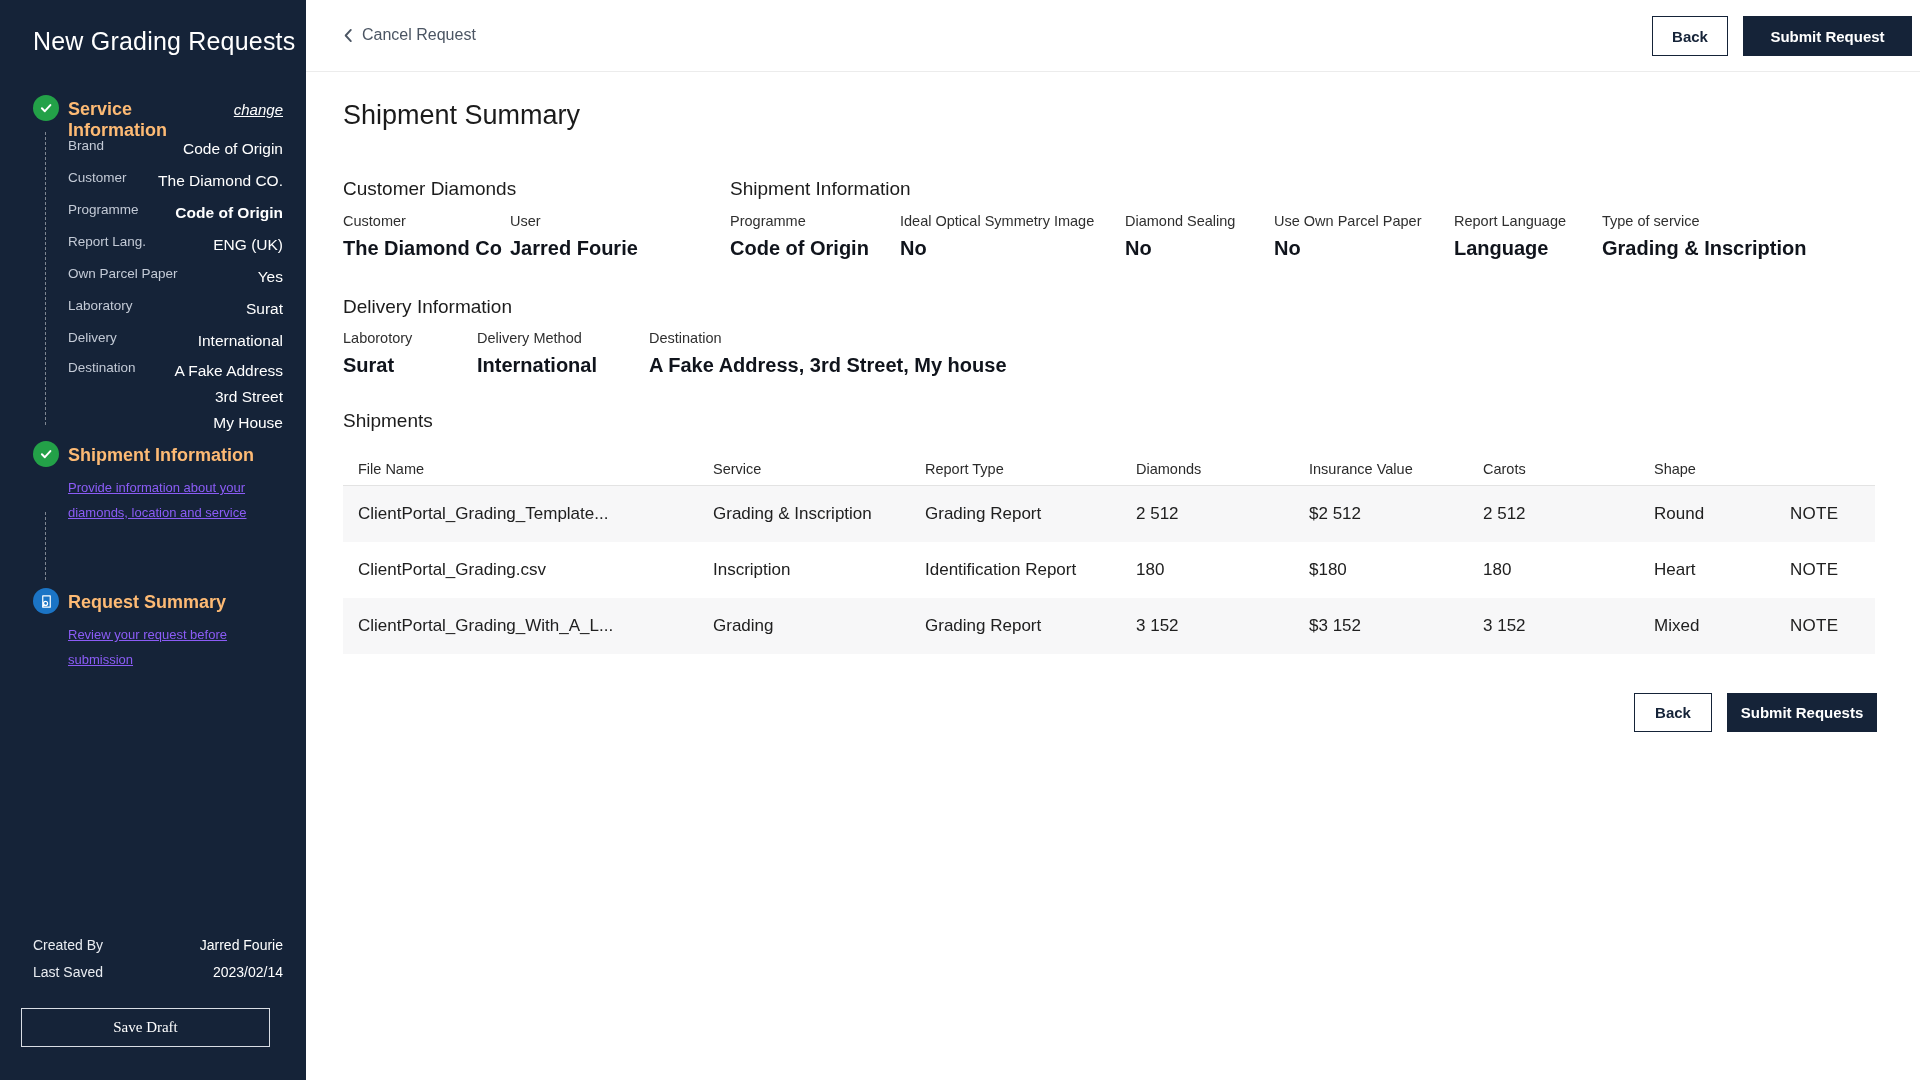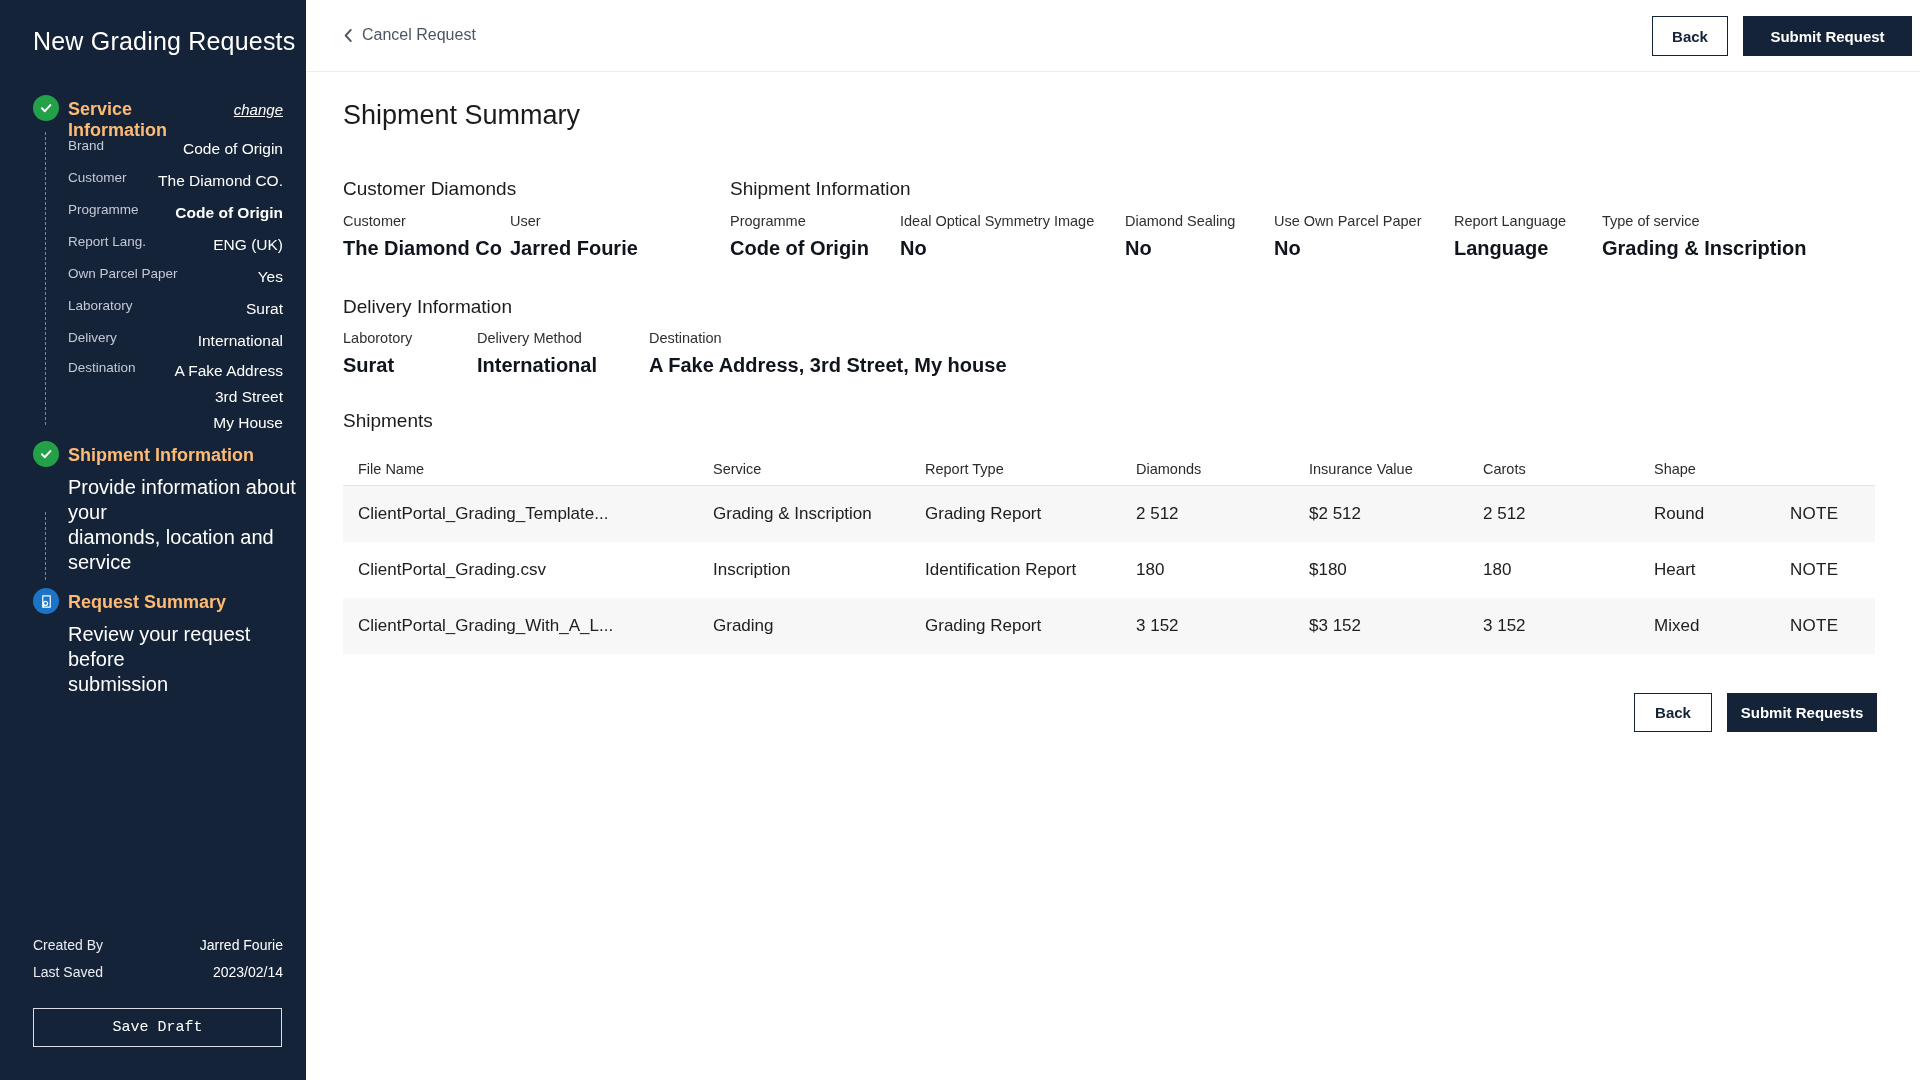--- a/index.html
+++ b/index.html
@@ -27,21 +27,21 @@
   .conn-b { top:512px; height:68px; }
 
   .step-icon {
     position:absolute; width:26px; height:26px; border-radius:50%;
     display:flex; align-items:center; justify-content:center;
   }
   .icon-green { background:#23a148; }
   .icon-blue  { background:#1b74c5; }
 
   .step-title { font-size:18px; font-weight:700; color:#fdba74; }
-  .step-desc  { font-size:20px; color:#ffffff; line-height:25px; font-weight:400; }
+  .step-desc  { font-size:13px; color:#8b5cf6; line-height:25px; font-weight:400;text-decoration:underline; }
 
   .change-link {
     font-size:15px; font-style:italic; color:#fff;
     text-decoration:underline; cursor:pointer;
   }
 
   .frow {
     position:absolute; left:68px; right:23px;
     display:flex; justify-content:space-between; align-items:flex-start;
   }
@@ -50,23 +50,23 @@
   .fvalue.bold { font-weight:700; }
 
   .side-footrow {
     position:absolute; left:33px; right:23px;
     display:flex; justify-content:space-between;
     font-size:14px; color:#e9ecf1;
   }
   .side-footrow .val { color:#ffffff; }
 
   .save-draft-btn {
-    position:absolute; left:33px; top:1008px; width:249px; height:39px;
+    position:absolute; left:21px; top:1008px; width:249px; height:39px;
     background:transparent; border:1px solid #d9dde4; color:#fff;
-    font-size:15px; font-family:Liberation Mono, monospace; cursor:pointer;
+    font-size:15px; font-family:Liberation Serif, serif; cursor:pointer;
   }
 
   
   .main { position:absolute; left:306px; top:0; width:1614px; height:1080px; background:#fff; }
 
   .topbar {
     position:absolute; left:0; top:0; width:100%; height:72px;
     border-bottom:1px solid #ececec; background:#fff;
   }
   .cancel-link {

